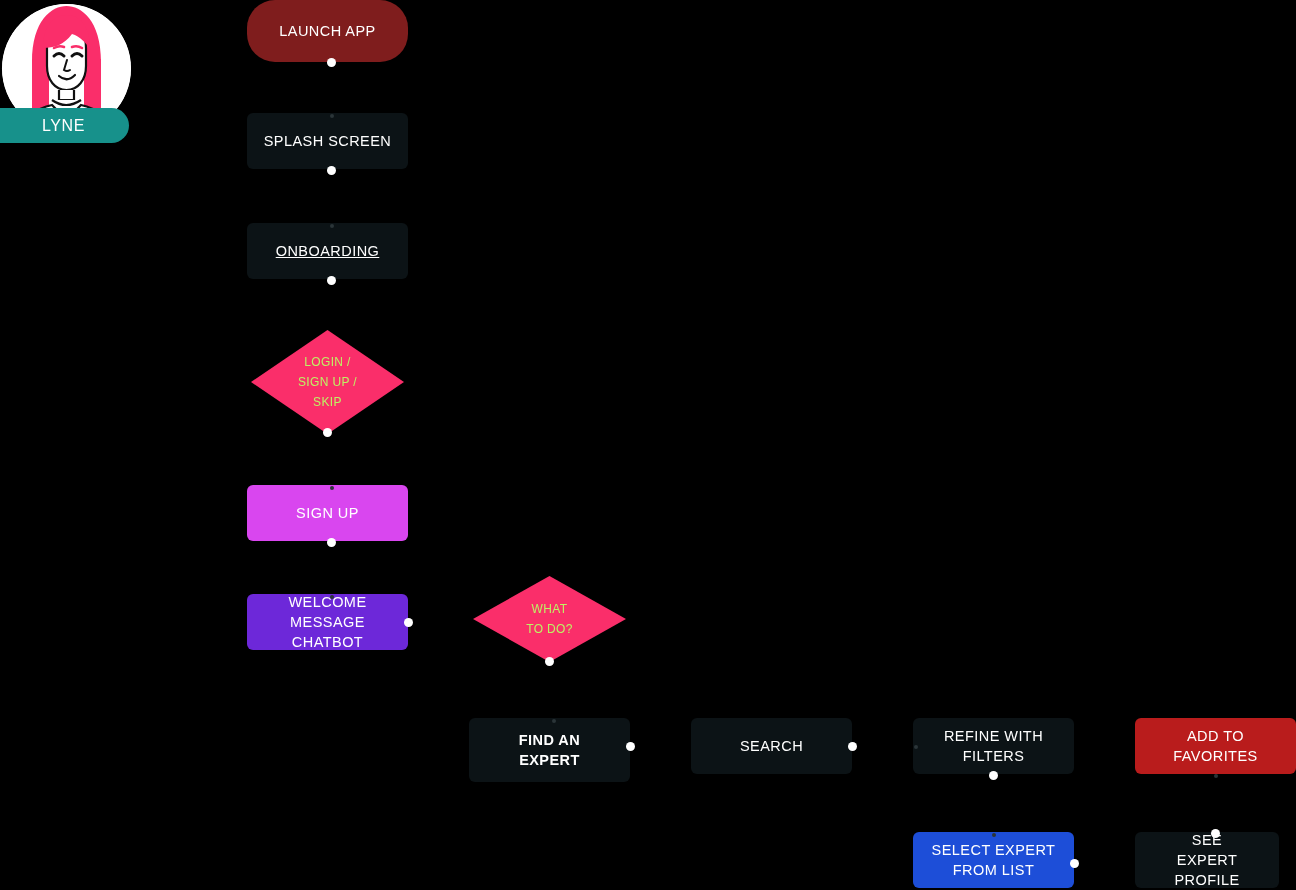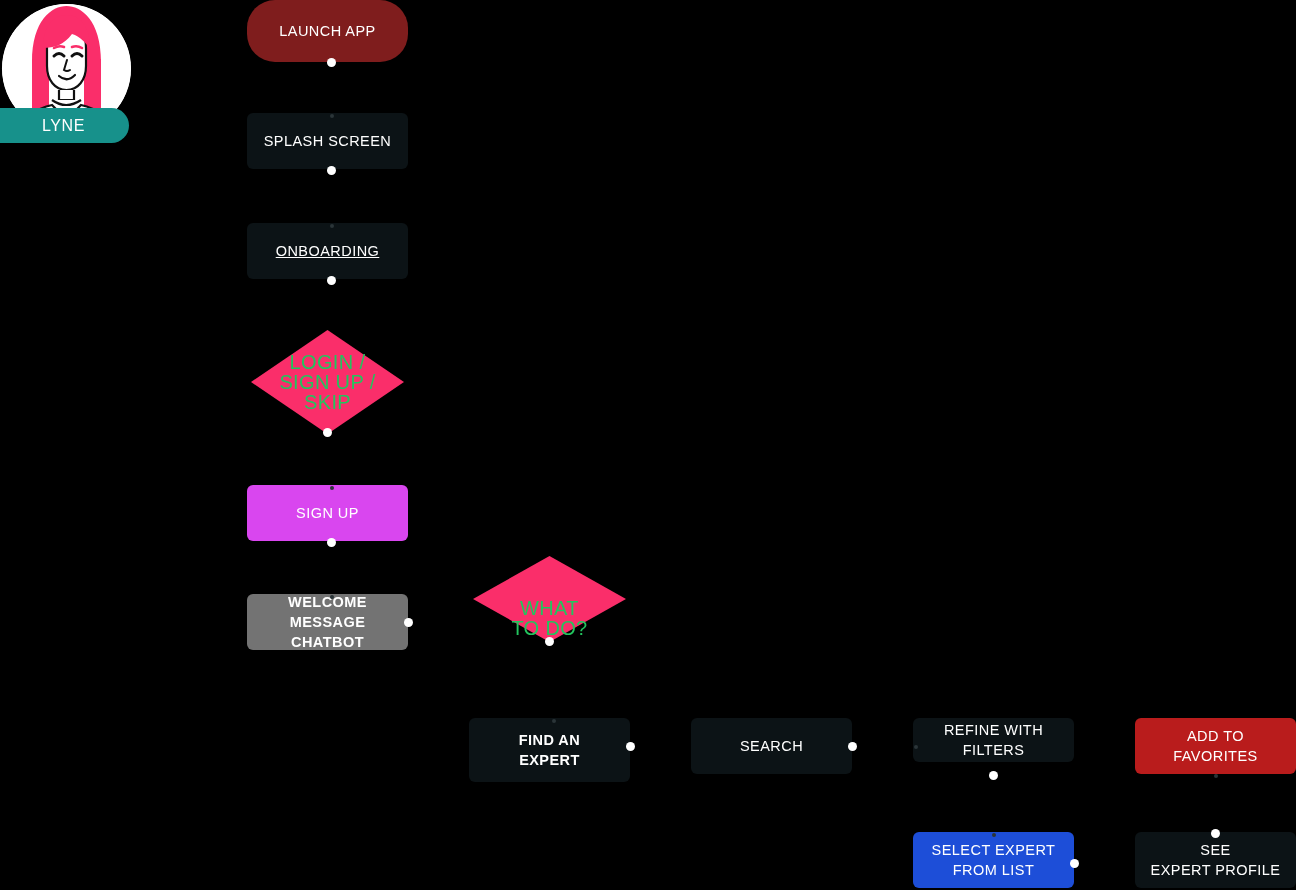--- a/index.html
+++ b/index.html
@@ -92,24 +92,24 @@
   }
   .node.diamond .dia-shape {
     position: absolute;
     inset: 0;
     background: #FA2E6A;
     clip-path: polygon(50% 0%, 100% 50%, 50% 100%, 0% 50%);
   }
   .node.diamond .dia-label {
     position: relative;
     z-index: 2;
-    font-size: 20px;
+    font-size: 12px;
     line-height: 20px;
     letter-spacing: 0.35px;
-    color: #22c55e;
+    color: #bef264;
   }
 
   
   .handle {
     position: absolute;
     width: 9px;
     height: 9px;
     border-radius: 50%;
     background: #ffffff;
     z-index: 6;
@@ -188,52 +188,52 @@
       <div class="node diamond" style="left: 251px; top: 330px; width: 153px; height: 104px;">
         <div class="dia-shape" style="background: rgb(250, 46, 106);"></div>
         <div class="dia-label">LOGIN /<br>SIGN UP /<br>SKIP</div>
         <div class="handle" style="left: 72px; top: 98px;"></div>
       </div>
       <div class="node box" style="left: 247px; top: 485px; width: 161px; height: 56px; background: #d946ef;">
         <div>SIGN UP</div>
         <div class="handle" style="left: 80px; top: 53px;"></div>
         <div class="handle tiny" style="left: 82.5px; top: 0.5px;"></div>
       </div>
-      <div class="node box" style="left: 247px; top: 594px; width: 161px; height: 56px; background: #737373; font-weight: bold;">
+      <div class="node box" style="left: 247px; top: 594px; width: 161px; height: 56px; background: #6d28d9;">
         <div>WELCOME<br>MESSAGE CHATBOT</div>
         <div class="handle" style="left: 157px; top: 24px;"></div>
         <div class="handle tiny" style="left: 82.5px; top: 0.5px;"></div>
       </div>
-      <div class="node diamond" style="left: 473px; top: 556px; width: 153px; height: 86px; align-items: flex-end;">
+      <div class="node diamond" style="left: 473px; top: 576px; width: 153px; height: 86px;">
         <div class="dia-shape" style="background: rgb(250, 46, 106);"></div>
         <div class="dia-label">WHAT<br>TO DO?</div>
         <div class="handle" style="left: 72px; top: 81px;"></div>
       </div>
       <div class="node box" style="left: 469px; top: 718px; width: 161px; height: 64px; background: rgb(12, 19, 22); font-weight: bold;">
         <div>FIND AN<br>EXPERT</div>
         <div class="handle" style="left: 157px; top: 24px;"></div>
         <div class="handle tiny" style="left: 82.5px; top: 0.5px;"></div>
       </div>
       <div class="node box" style="left: 691px; top: 718px; width: 161px; height: 56px; background: rgb(12, 19, 22); align-items: center;">
         <div>SEARCH</div>
         <div class="handle" style="left: 157px; top: 24px;"></div>
       </div>
-      <div class="node box" style="left: 913px; top: 718px; width: 161px; height: 44px; background: rgb(12, 19, 22);">
+      <div class="node box" style="left: 913px; top: 718px; width: 161px; height: 56px; background: rgb(12, 19, 22);">
         <div>REFINE WITH<br>FILTERS</div>
         <div class="handle" style="left: 76px; top: 53px;"></div>
         <div class="handle tiny" style="left: 0.5px; top: 26.5px;"></div>
       </div>
       <div class="node box" style="left: 1135px; top: 718px; width: 161px; height: 56px; background: #b91c1c;">
         <div>ADD TO<br>FAVORITES</div>
         <div class="handle tiny" style="left: 78.5px; top: 55.5px;"></div>
       </div>
       <div class="node box" style="left: 913px; top: 832px; width: 161px; height: 56px; background: #1d4ed8; justify-content: center;">
         <div>SELECT EXPERT<br>FROM LIST</div>
         <div class="handle" style="left: 157px; top: 27px;"></div>
         <div class="handle tiny" style="left: 78.5px; top: 0.5px;"></div>
       </div>
-      <div class="node box" style="left: 1135px; top: 832px; width: 161px; height: 56px; background: rgb(12, 19, 22);">
+      <div class="node box" style="left: 1135px; top: 832px; width: 144px; height: 56px; background: rgb(12, 19, 22);">
         <div>SEE<br>EXPERT PROFILE</div>
         <div class="handle" style="left: 76px; top: -3px;"></div>
       </div>
     </div>
 
 </div>
 
 </body></html>

